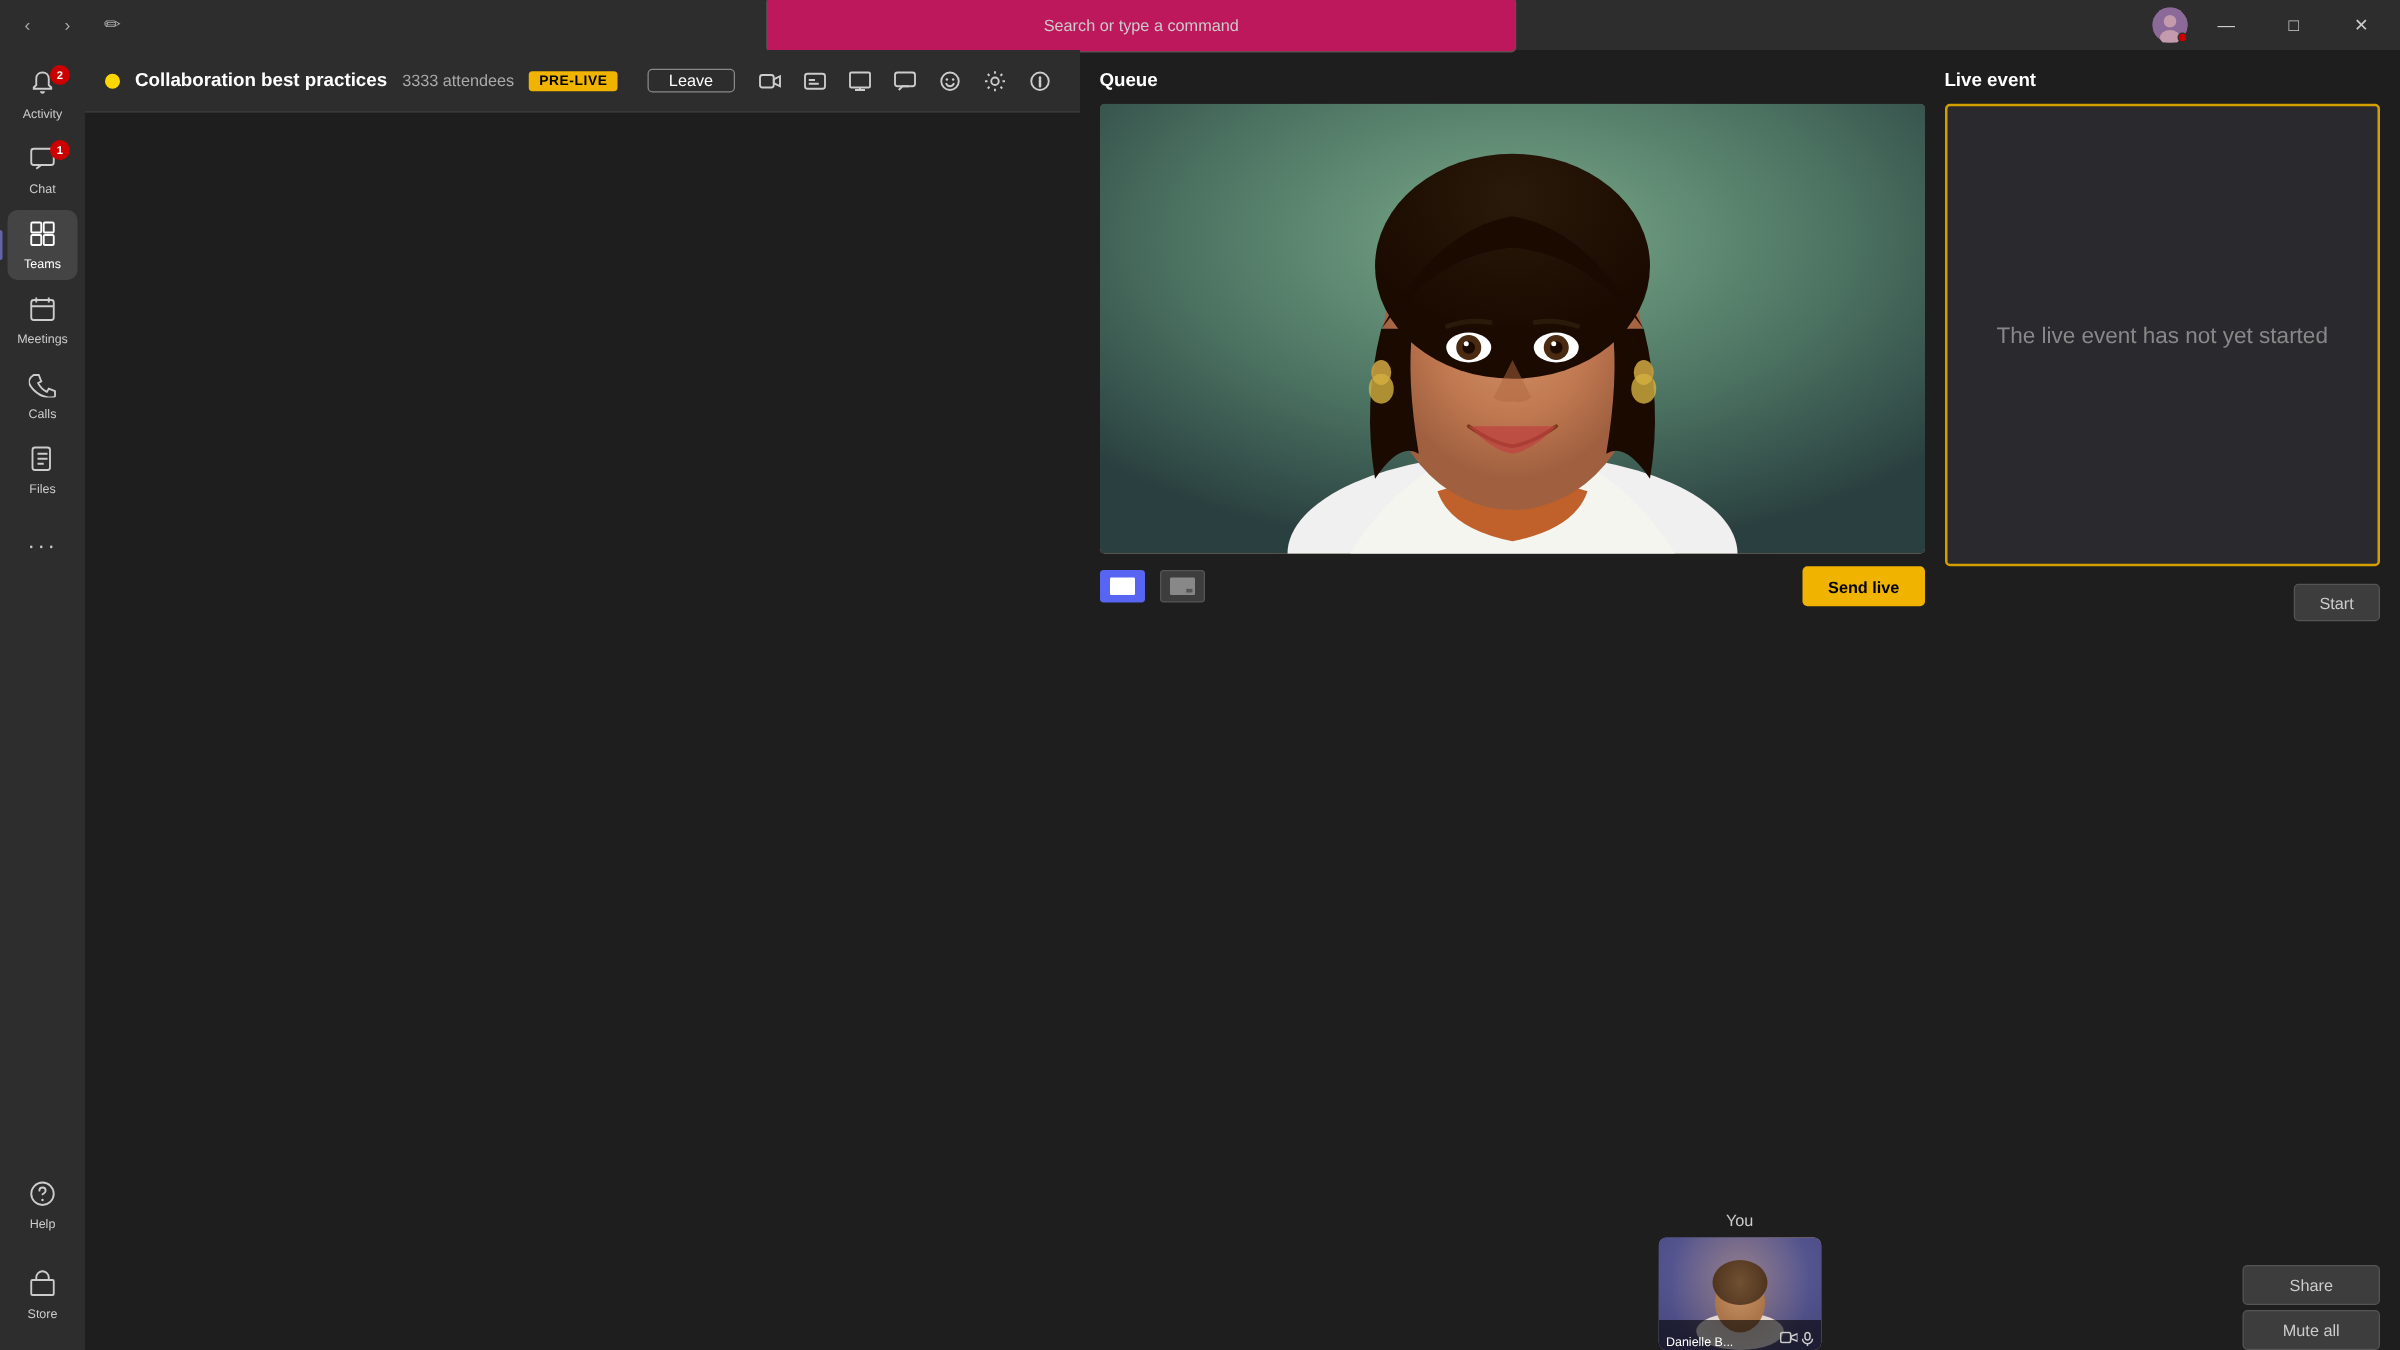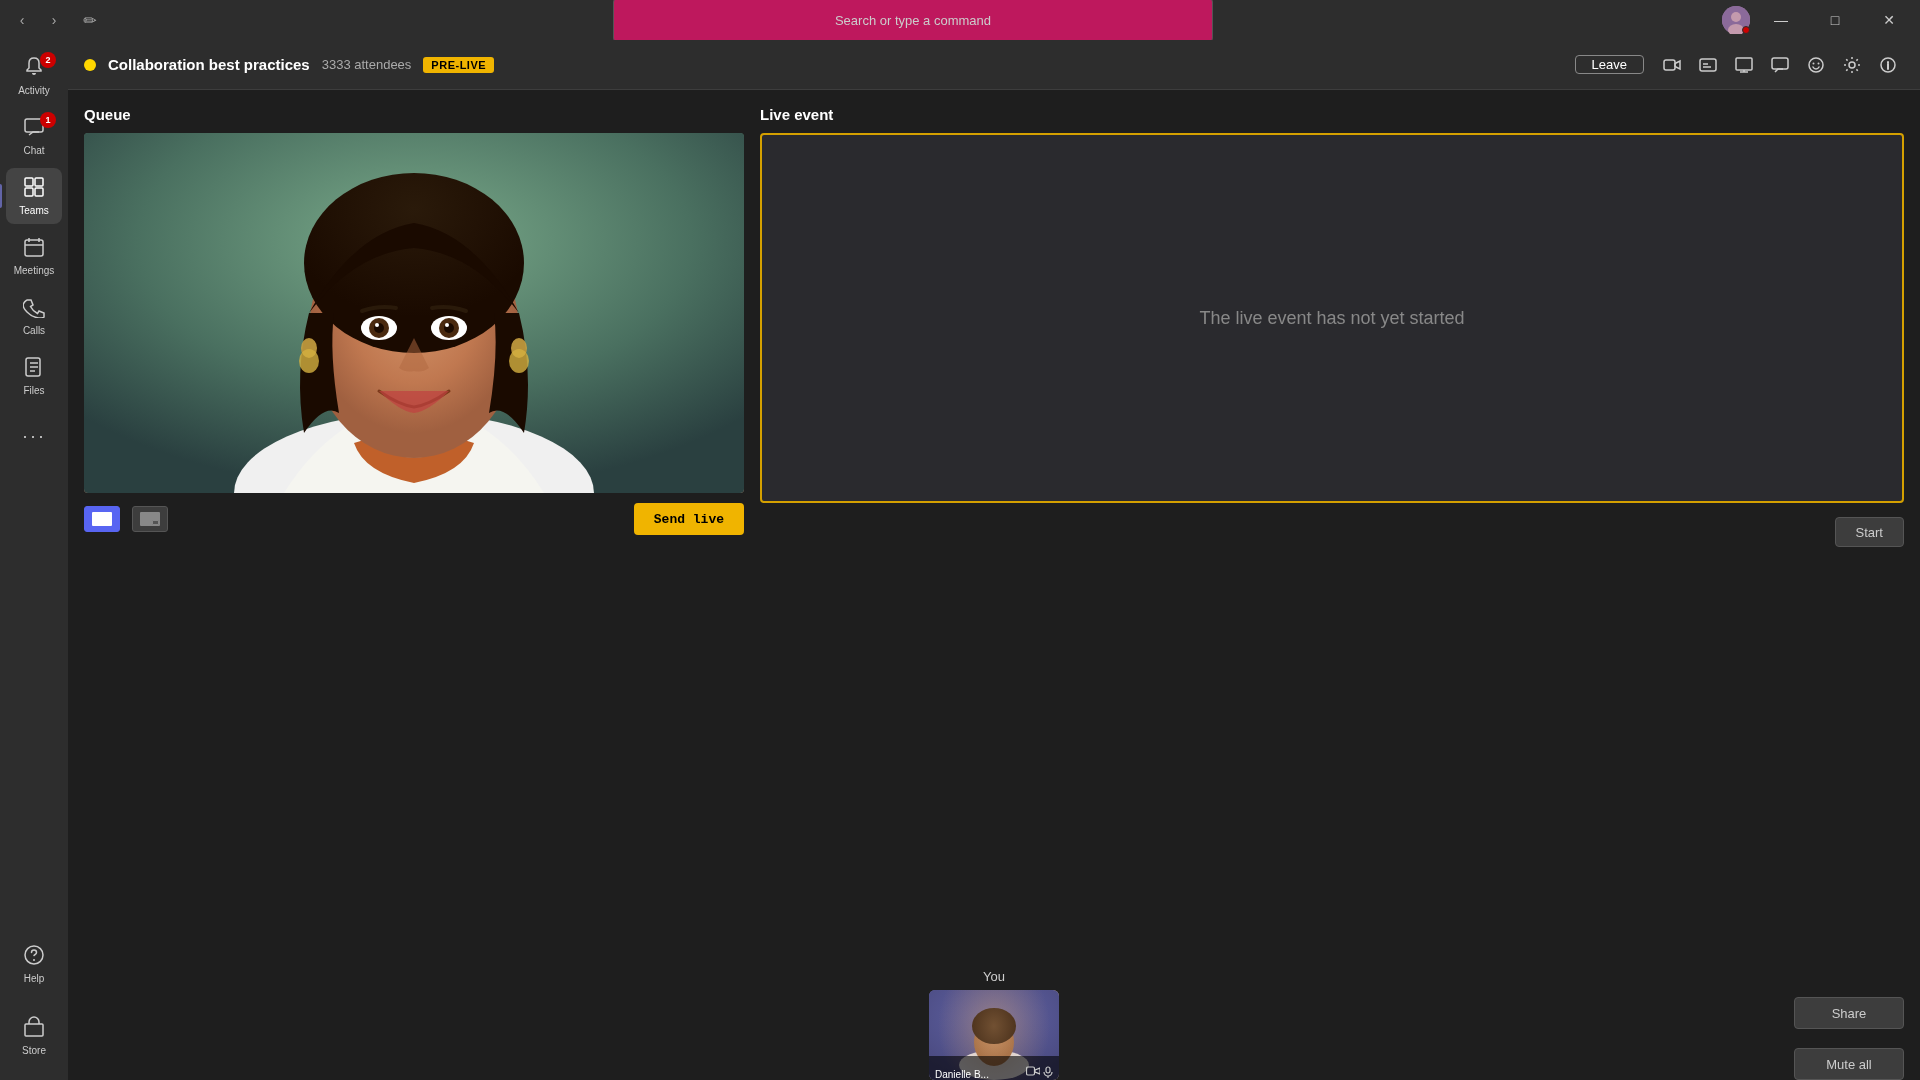--- a/index.html
+++ b/index.html
@@ -193,21 +193,21 @@
       flex-direction: column;
       align-items: center;
       gap: 16px;
       padding-bottom: 8px;
     }
 
     
     .content-area {
       flex: 1;
       display: flex;
-      flex-direction: column;
+      flex-direction: row;
       overflow: hidden;
     }
 
     
     .top-bar {
       height: 50px;
       background: #2d2d2d;
       display: flex;
       align-items: center;
       padding: 0 16px;
@@ -370,21 +370,20 @@
       margin-left: auto;
       height: 32px;
       padding: 0 20px;
       background: #f0b400;
       color: #000;
       border: none;
       border-radius: 4px;
       cursor: pointer;
       font-size: 13px;
       font-weight: 600;
-      font-family: Liberation Mono, monospace;
     }
 
     
     .live-event-panel {
       flex: 1;
       display: flex;
       flex-direction: column;
       gap: 10px;
     }
     .live-event-video {
@@ -470,21 +469,21 @@
       font-size: 11px;
       color: #ccc;
     }
 
     .action-buttons {
       position: absolute;
       right: 16px;
       bottom: 0;
       display: flex;
       flex-direction: column;
-      gap: 19px;
+      gap: 4px;
     }
     .action-btn {
       width: 110px;
       height: 32px;
       background: #3d3d3d;
       border: 1px solid #555;
       color: #ccc;
       border-radius: 4px;
       cursor: pointer;
       font-size: 13px;

